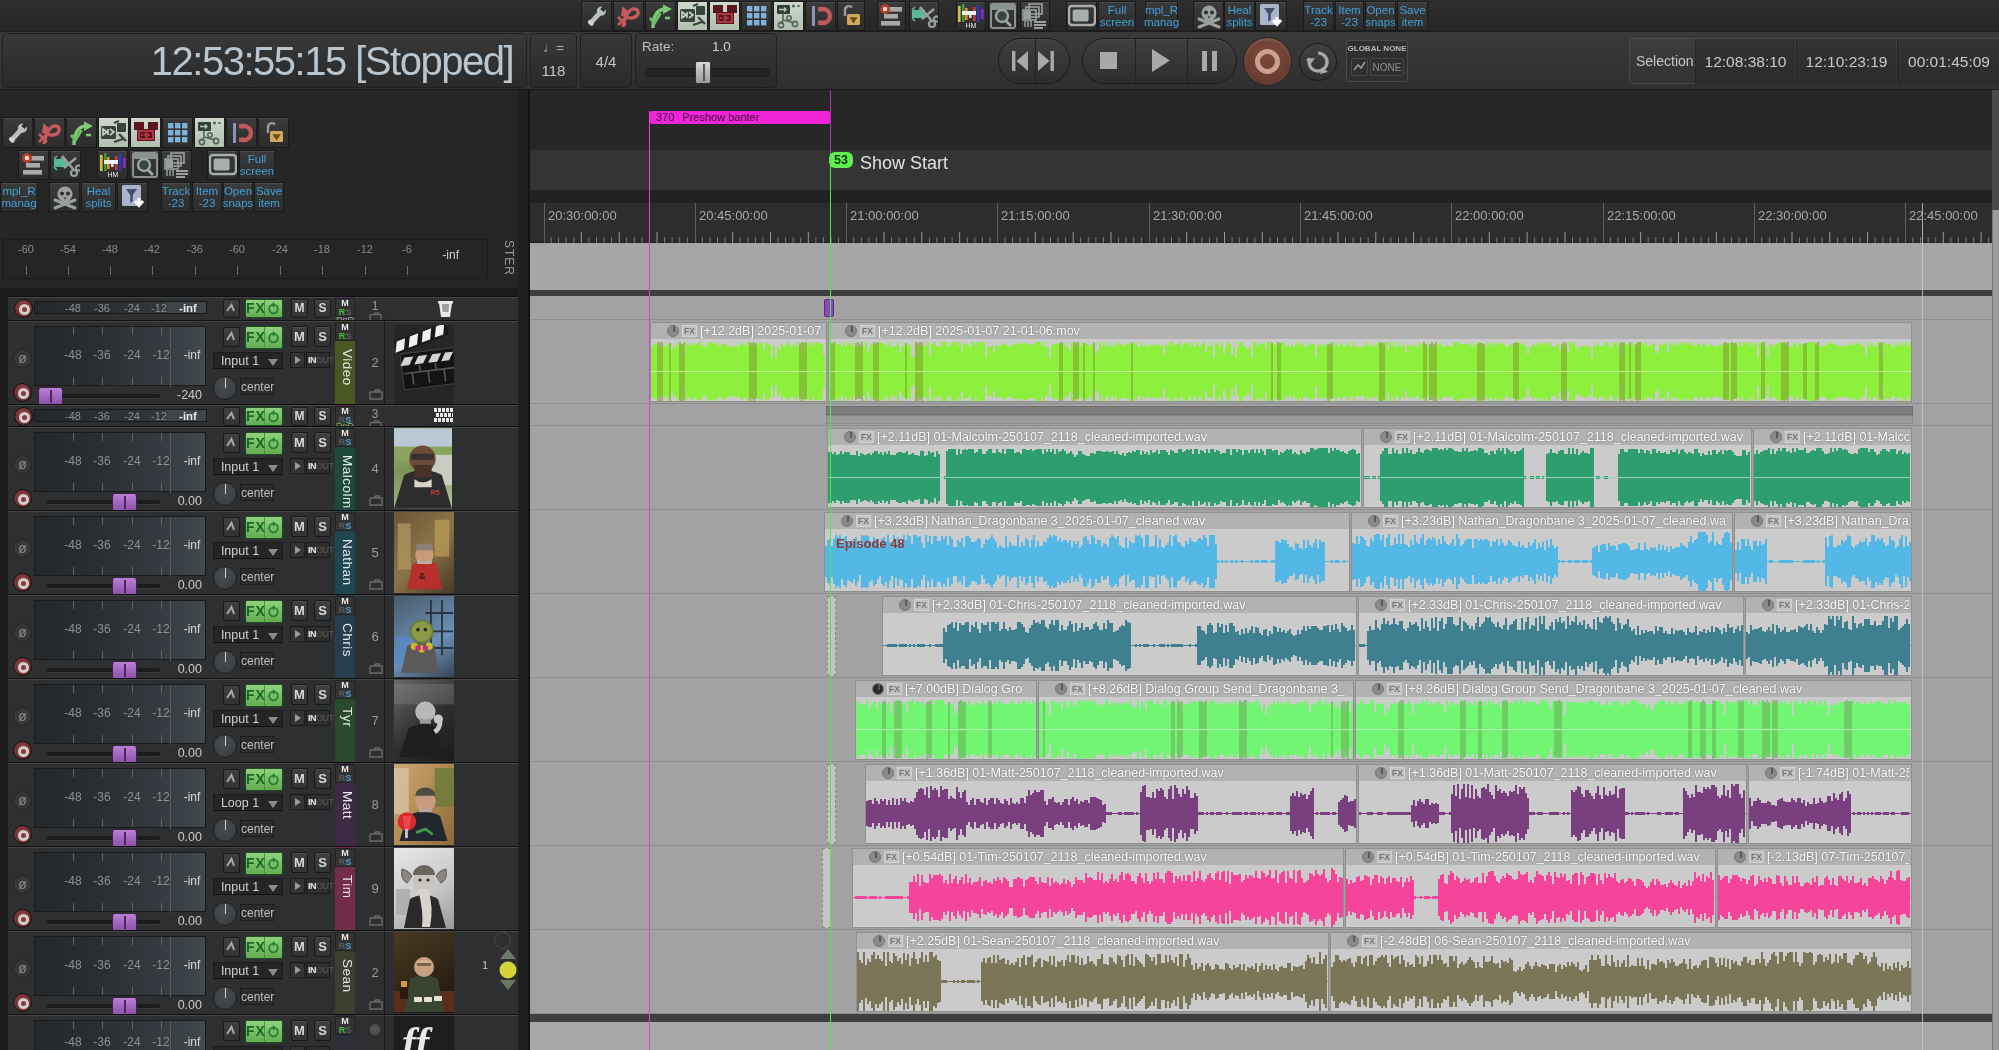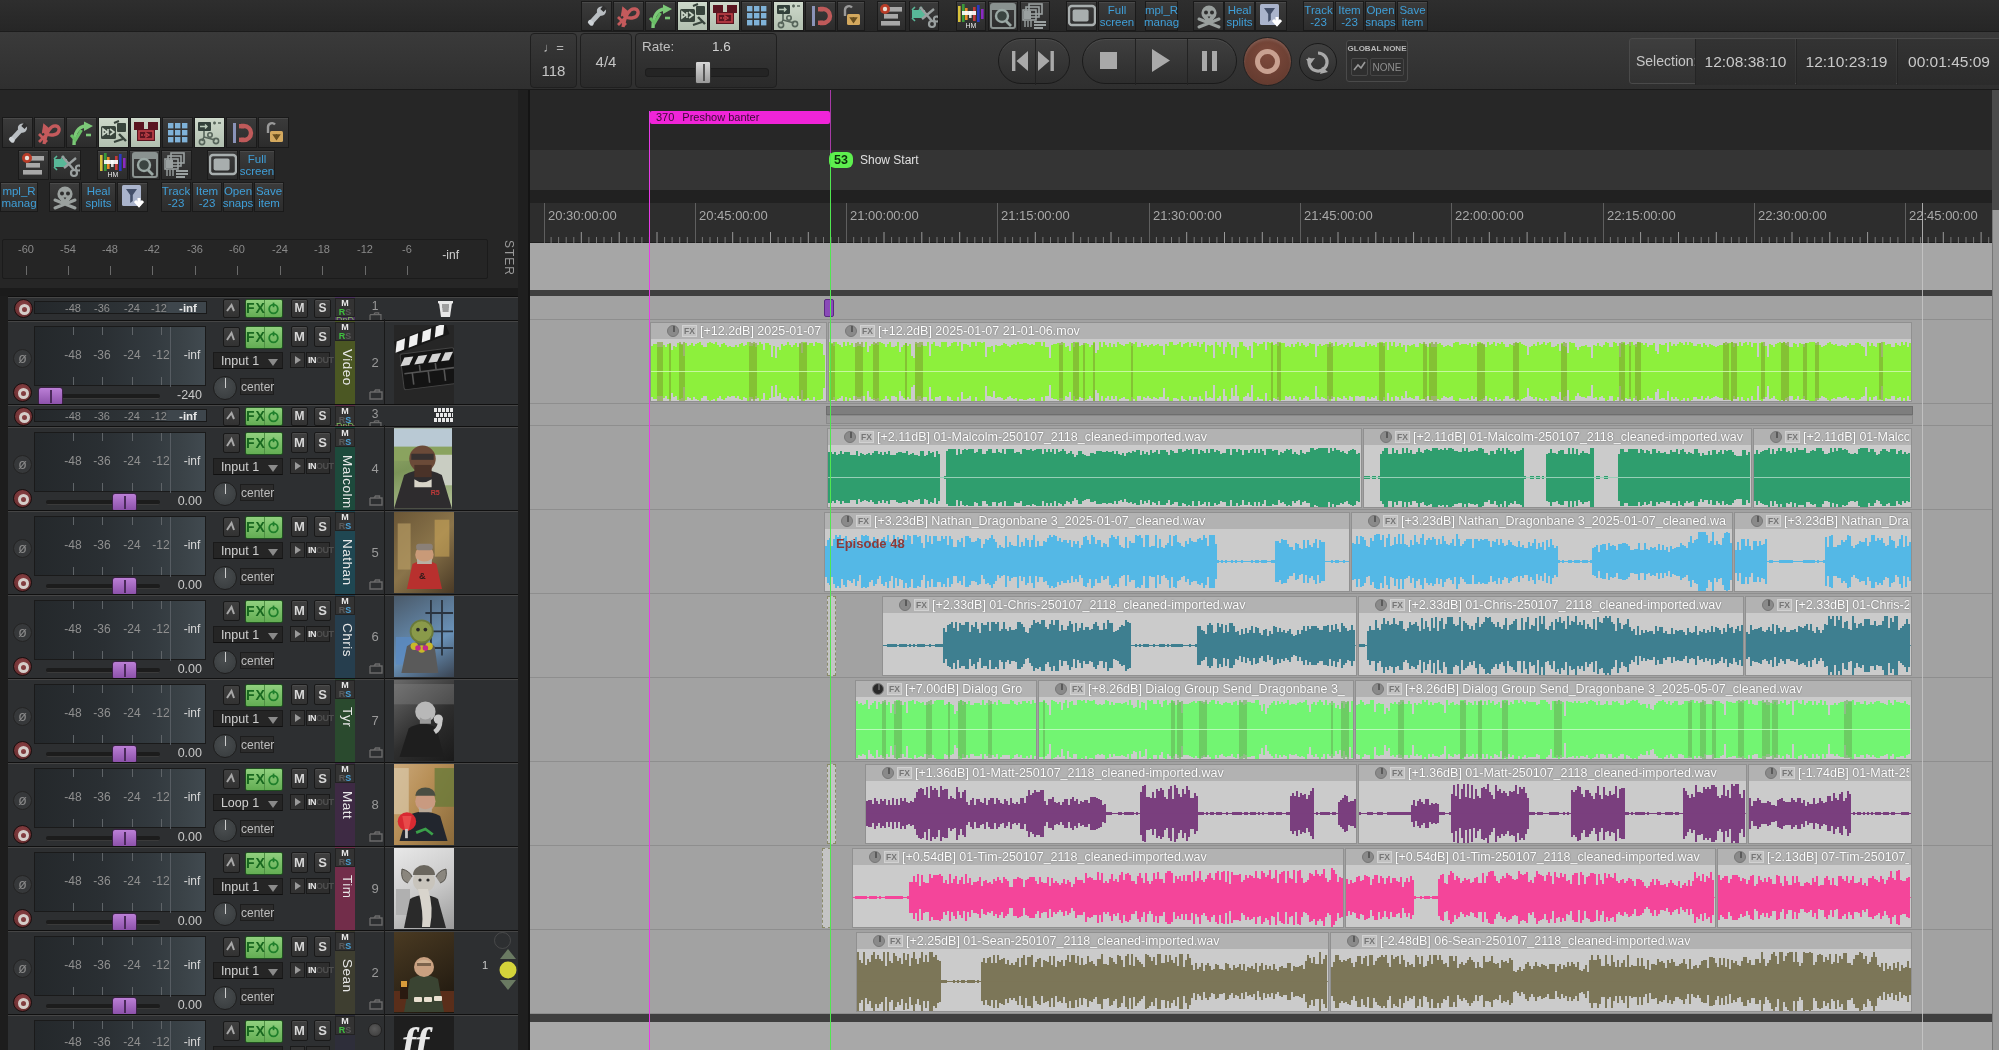--- a/index.html
+++ b/index.html
@@ -187,30 +187,33 @@
       <div style="position:absolute;left:1365px;top:1px;width:31px;height:30px;background:linear-gradient(180deg,#3b3b3b,#2c2c2c);border:1px solid #1a1a1a;box-shadow:inset 0 1px 0 rgba(255,255,255,0.08);display:flex;align-items:center;justify-content:center;box-sizing:border-box;">
         <div style="color:#3f9fd8;font-size:11.5px;line-height:12.5px;text-align:center;white-space:pre">Open
 snaps</div>
       </div>
       <div style="position:absolute;left:1397px;top:1px;width:31px;height:30px;background:linear-gradient(180deg,#3b3b3b,#2c2c2c);border:1px solid #1a1a1a;box-shadow:inset 0 1px 0 rgba(255,255,255,0.08);display:flex;align-items:center;justify-content:center;box-sizing:border-box;">
         <div style="color:#3f9fd8;font-size:11.5px;line-height:12.5px;text-align:center;white-space:pre">Save
 item</div>
       </div>
     </div>
     <div class="ab" style="left:0;top:32px;width:1999px;height:58px;background:linear-gradient(180deg,#3a3a3a,#2f2f2f);border-bottom:1px solid #191919">
+      <div class="ab" style="left:2px;top:1px;width:525px;height:55px;background:linear-gradient(180deg,#383838,#2a2a2a);border:1px solid #1f1f1f;border-radius:5px;">
+        <div class="ab" style="right:13px;top:5px;font-size:40px;color:#b9c6d0;white-space:nowrap;letter-spacing:-1.5px">12:53:55:15 [Stopped]</div>
+      </div>
       <div class="ab" style="left:530px;top:1px;width:47px;height:55px;background:linear-gradient(180deg,#383838,#2a2a2a);border:1px solid #1f1f1f;border-radius:4px;color:#c4c4c4">
         <div class="ab" style="left:0;right:0;top:6px;text-align:center;font-size:13px;color:#b4b4b4">♩=</div>
         <div class="ab" style="left:0;right:0;top:28px;text-align:center;font-size:15px">118</div>
       </div>
       <div class="ab" style="left:580px;top:1px;width:52px;height:55px;background:linear-gradient(180deg,#383838,#2a2a2a);border:1px solid #1f1f1f;border-radius:4px;">
         <div class="ab" style="left:0;right:0;top:19px;text-align:center;font-size:15px;color:#c4c4c4">4/4</div>
       </div>
       <div class="ab" style="left:635px;top:1px;width:142px;height:55px;background:linear-gradient(180deg,#383838,#2a2a2a);border:1px solid #1f1f1f;border-radius:4px;">
         <div class="ab" style="left:6px;top:5px;font-size:13.5px;color:#c0c0c0">Rate:</div>
-        <div class="ab" style="left:76px;top:5px;font-size:13.5px;color:#d0d0d0">1.6</div>
+        <div class="ab" style="left:76px;top:5px;font-size:13.5px;color:#d0d0d0">1.0</div>
         <div class="ab" style="left:9px;top:34px;width:124px;height:9px;background:#242424;border:1px solid #1d1d1d;border-radius:3px"></div>
         <div class="ab" style="left:59px;top:27px;width:16px;height:23px;background:linear-gradient(180deg,#d8d8d8,#9a9a9a);border:1px solid #333;border-radius:2px">
           <div class="ab" style="left:7px;top:2px;width:2px;height:17px;background:#555"></div>
         </div>
       </div>
       <div class="ab" style="left:998px;top:6px;width:72px;height:46px;background:linear-gradient(180deg,#3f3f3f,#2d2d2d);border:1px solid #1a1a1a;border-radius:23px;box-shadow:inset 0 1px 0 rgba(255,255,255,0.07)">
         <div class="ab" style="left:36px;top:0;width:1px;height:46px;background:#222"></div>
       </div>
       <div class="ab" style="left:1082px;top:6px;width:155px;height:46px;background:linear-gradient(180deg,#3f3f3f,#2d2d2d);border:1px solid #1a1a1a;border-radius:23px;box-shadow:inset 0 1px 0 rgba(255,255,255,0.07)">
         <div class="ab" style="left:52px;top:0;width:1px;height:46px;background:#222"></div>
@@ -1234,21 +1237,21 @@
       <div class="ab" style="left:1375px;top:113px;width:1px;height:40px;background:#5f5f5f"></div>
       <div class="ab" style="left:1379px;top:118px;font-size:13px;color:#a9a9a9;white-space:nowrap">22:45:00:00</div>
       <svg class="ab" style="left:0;top:138px" width="1469" height="15" viewBox="0 0 1469 15">
         <path d="M21.1 9V15M28.6 9V15M36.2 9V15M43.8 9V15M58.9 9V15M66.5 9V15M74.0 9V15M81.6 9V15M96.7 9V15M104.3 9V15M111.9 9V15M119.4 9V15M134.6 9V15M142.1 9V15M149.7 9V15M157.3 9V15M172.4 9V15M180.0 9V15M187.5 9V15M195.1 9V15M210.2 9V15M217.8 9V15M225.4 9V15M232.9 9V15M248.1 9V15M255.6 9V15M263.2 9V15M270.8 9V15M285.9 9V15M293.5 9V15M301.0 9V15M308.6 9V15M323.7 9V15M331.3 9V15M338.9 9V15M346.4 9V15M361.6 9V15M369.1 9V15M376.7 9V15M384.3 9V15M399.4 9V15M407.0 9V15M414.5 9V15M422.1 9V15M437.2 9V15M444.8 9V15M452.4 9V15M459.9 9V15M475.1 9V15M482.6 9V15M490.2 9V15M497.8 9V15M512.9 9V15M520.5 9V15M528.0 9V15M535.6 9V15M550.7 9V15M558.3 9V15M565.9 9V15M573.4 9V15M588.6 9V15M596.1 9V15M603.7 9V15M611.3 9V15M626.4 9V15M634.0 9V15M641.5 9V15M649.1 9V15M664.2 9V15M671.8 9V15M679.4 9V15M686.9 9V15M702.1 9V15M709.6 9V15M717.2 9V15M724.8 9V15M739.9 9V15M747.5 9V15M755.0 9V15M762.6 9V15M777.7 9V15M785.3 9V15M792.8 9V15M800.4 9V15M815.5 9V15M823.1 9V15M830.7 9V15M838.2 9V15M853.4 9V15M860.9 9V15M868.5 9V15M876.1 9V15M891.2 9V15M898.8 9V15M906.3 9V15M913.9 9V15M929.0 9V15M936.6 9V15M944.2 9V15M951.7 9V15M966.9 9V15M974.4 9V15M982.0 9V15M989.6 9V15M1004.7 9V15M1012.3 9V15M1019.8 9V15M1027.4 9V15M1042.5 9V15M1050.1 9V15M1057.7 9V15M1065.2 9V15M1080.4 9V15M1087.9 9V15M1095.5 9V15M1103.1 9V15M1118.2 9V15M1125.8 9V15M1133.3 9V15M1140.9 9V15M1156.0 9V15M1163.6 9V15M1171.2 9V15M1178.7 9V15M1193.9 9V15M1201.4 9V15M1209.0 9V15M1216.6 9V15M1231.7 9V15M1239.3 9V15M1246.8 9V15M1254.4 9V15M1269.5 9V15M1277.1 9V15M1284.7 9V15M1292.2 9V15M1307.4 9V15M1314.9 9V15M1322.5 9V15M1330.1 9V15M1345.2 9V15M1352.8 9V15M1360.3 9V15M1367.9 9V15M1383.0 9V15M1390.6 9V15M1398.2 9V15M1405.7 9V15M1420.9 9V15M1428.4 9V15M1436.0 9V15M1443.6 9V15M1458.7 9V15M1466.3 9V15" stroke="#777" stroke-width="1"></path>
         <path d="M51.3 4V15M89.2 4V15M127.0 4V15M202.7 4V15M240.5 4V15M278.3 4V15M354.0 4V15M391.8 4V15M429.7 4V15M505.3 4V15M543.2 4V15M581.0 4V15M656.7 4V15M694.5 4V15M732.3 4V15M808.0 4V15M845.8 4V15M883.6 4V15M959.3 4V15M997.1 4V15M1035.0 4V15M1110.6 4V15M1148.5 4V15M1186.3 4V15M1262.0 4V15M1299.8 4V15M1337.6 4V15M1413.3 4V15M1451.1 4V15" stroke="#999" stroke-width="1"></path>
       </svg>
       <div class="ab" style="left:120px;top:21px;width:180px;height:13px;background:#f024d8;border-radius:2px;color:#3a0a34;font-size:11px;line-height:13px"><span style="margin-left:6px">370</span><span style="margin-left:8px">Preshow banter</span></div>
       <div class="ab" style="left:0;top:100px;width:1469px;height:13px;background:#212121"></div>
       <div class="ab" style="left:300px;top:0px;width:1px;height:63px;background:#a83aa8"></div>
       <div class="ab" style="left:299px;top:62px;width:24px;height:16px;background:#5ef04e;border-radius:6px;color:#0a300a;font-size:12.5px;font-weight:bold;text-align:center;line-height:16px">53</div>
-      <div class="ab" style="left:330px;top:63px;font-size:12px;color:#e0e0e0">Show Start</div>
+      <div class="ab" style="left:330px;top:63px;font-size:18px;color:#e0e0e0">Show Start</div>
       <div class="ab" style="left:0;top:153px;width:1469px;height:47px;background:#a6a6a6"></div>
       <div class="ab" style="left:0;top:200px;width:1469px;height:6px;background:#3f3f3f"></div>
       <div class="ab" style="left:0;top:206px;width:1469px;height:24px;background:#a2a2a2;border-bottom:1px solid #8e8e8e">
         <div class="ab" style="left:294px;top:3px;width:10px;height:18px;background:#8a4ab8;border:1px solid #5a2a80;border-radius:2px"></div>
       </div>
       <div class="ab" style="left:0;top:230px;width:1469px;height:84px;background:#a2a2a2;border-bottom:1px solid #8e8e8e">
         <div class="ab" style="left:120px;top:2px;width:177px;height:80px;background:#cbcbcb;border:1px solid #909090">
           <div class="ab" style="left:0;top:0;width:175px;height:16px;background:#b2b2b2">
             <div class="ab" style="left:16px;top:2px;width:12px;height:12px;border-radius:50%;background:#8a8a8a;border:1px solid #777">
               <div class="ab" style="left:5px;top:0px;width:1.5px;height:6px;background:#5a5a5a"></div>
@@ -1465,21 +1468,21 @@
               <rect x="0" y="31.0" width="314" height="1" fill="#ffffff" opacity="0.5"></rect>
             </svg>
           </div>
         </div>
         <div class="ab" style="left:825px;top:2px;width:557px;height:80px;background:#cbcbcb;border:1px solid #909090">
           <div class="ab" style="left:0;top:0;width:555px;height:16px;background:#b2b2b2">
             <div class="ab" style="left:16px;top:2px;width:12px;height:12px;border-radius:50%;background:#8a8a8a;border:1px solid #777">
               <div class="ab" style="left:5px;top:0px;width:1.5px;height:6px;background:#5a5a5a"></div>
             </div>
             <div class="ab" style="left:31px;top:2px;width:15px;height:12px;background:#c2c2c2;border:1px solid #d2d2d2;color:#757575;font-size:8.5px;font-weight:bold;text-align:center;line-height:11px">FX</div>
-            <div class="ab" style="left:49px;top:1px;font-size:12.5px;color:#fdfdfd;white-space:nowrap;overflow:hidden;max-width:504px;text-shadow:0 0 2px #777,0 0 1px #888">[+8.26dB] Dialog Group Send_Dragonbane 3_2025-05-07_cleaned.wav</div>
+            <div class="ab" style="left:49px;top:1px;font-size:12.5px;color:#fdfdfd;white-space:nowrap;overflow:hidden;max-width:504px;text-shadow:0 0 2px #777,0 0 1px #888">[+8.26dB] Dialog Group Send_Dragonbane 3_2025-01-07_cleaned.wav</div>
           </div>
           <div class="ab" style="left:0;top:17px;width:555px;height:63px;overflow:hidden">
             <svg width="555" height="63" viewBox="0 0 555 63" style="position:absolute;left:0;top:0">
               <path d="M1 7V56M3 6V57M5 2V61M7 4V59M9 7V56M11 6V57M13 6V57M15 2V61M17 2V61M19 14V49M21 6V57M23 5V58M25 6V57M27 6V57M29 16V47M31 10V53M33 13V50M35 5V58M37 6V57M39 4V59M41 6V57M43 7V56M45 6V57M47 4V59M49 6V57M51 6V57M53 3V60M55 6V57M57 16V47M59 5V58M61 7V56M63 5V58M65 6V57M67 2V61M69 4V59M71 2V61M73 7V56M75 4V59M77 7V56M79 5V58M81 5V58M83 4V59M85 6V57M87 7V56M89 15V48M91 2V61M93 7V56M95 5V58M97 4V59M99 7V56M101 6V57M103 7V56M105 2V61M107 2V61M109 5V58M111 7V56M113 4V59M115 5V58M117 7V56M119 3V60M121 7V56M123 4V59M125 2V61M127 7V56M129 3V60M131 7V56M133 2V61M135 5V58M137 3V60M139 7V56M141 6V57M143 4V59M145 10V53M147 2V61M149 5V58M151 2V61M153 7V56M155 4V59M157 6V57M159 2V61M161 2V61M163 5V58M165 2V61M167 4V59M169 6V57M171 3V60M173 4V59M175 4V59M177 4V59M179 4V59M181 7V56M183 6V57M185 2V61M187 2V61M189 2V61M191 4V59M193 6V57M195 12V51M197 3V60M199 3V60M201 6V57M203 2V61M205 6V57M207 4V59M209 18V45M211 3V60M213 4V59M215 4V59M217 5V58M219 3V60M221 5V58M223 3V60M225 5V58M227 5V58M229 4V59M231 6V57M233 3V60M235 2V61M237 3V60M239 4V59M241 7V56M243 3V60M245 7V56M247 7V56M249 6V57M251 3V60M253 7V56M255 7V56M257 3V60M259 4V59M261 3V60M263 5V58M265 7V56M267 7V56M269 2V61M271 6V57M273 5V58M275 3V60M277 2V61M279 3V60M281 2V61M283 5V58M285 7V56M287 6V57M289 6V57M291 10V53M293 6V57M295 11V52M297 12V51M299 7V56M301 5V58M303 3V60M305 3V60M307 2V61M309 4V59M311 6V57M313 3V60M315 7V56M317 5V58M319 3V60M321 3V60M323 7V56M325 7V56M327 6V57M329 3V60M331 3V60M333 5V58M335 4V59M337 2V61M339 5V58M341 3V60M343 5V58M345 5V58M347 4V59M349 7V56M351 6V57M353 6V57M355 6V57M357 7V56M359 3V60M361 3V60M363 3V60M365 5V58M367 6V57M369 17V46M371 3V60M373 4V59M375 4V59M377 5V58M379 5V58M381 3V60M383 5V58M385 4V59M387 5V58M389 3V60M391 2V61M393 6V57M395 2V61M397 6V57M399 7V56M401 7V56M403 3V60M405 3V60M407 5V58M409 5V58M411 7V56M413 7V56M415 5V58M417 6V57M419 4V59M421 7V56M423 6V57M425 3V60M427 5V58M429 2V61M431 7V56M433 6V57M435 3V60M437 17V46M439 3V60M441 2V61M443 5V58M445 6V57M447 2V61M449 7V56M451 5V58M453 3V60M455 3V60M457 7V56M459 3V60M461 7V56M463 5V58M465 2V61M467 7V56M469 3V60M471 7V56M473 17V46M475 7V56M477 7V56M479 5V58M481 7V56M483 5V58M485 4V59M487 4V59M489 16V47M491 6V57M493 4V59M495 4V59M497 2V61M499 7V56M501 4V59M503 4V59M505 6V57M507 6V57M509 3V60M511 7V56M513 6V57M515 4V59M517 6V57M519 4V59M521 3V60M523 3V60M525 5V58M527 5V58M529 6V57M531 7V56M533 2V61M535 5V58M537 7V56M539 2V61M541 4V59M543 4V59M545 5V58M547 5V58M549 3V60M551 6V57M553 7V56" stroke="#72f572" stroke-width="2" fill="none"></path>
               <path d="M43 4V60M45 2V60M47 2V61M105 3V61M107 3V60M109 2V59M123 3V61M125 3V60M147 3V60M149 2V60M151 3V59M199 3V59M201 3V60M203 2V59M205 3V60M333 3V60M335 2V60M345 4V60M347 2V61M349 3V61M357 2V61M359 3V60M383 2V60M385 3V60M387 2V61M407 2V61M409 4V61M411 2V59M413 4V59M417 2V61M419 2V60M421 2V60M489 3V60M491 2V60M493 3V60M495 3V61" stroke="#69b35a" stroke-width="2" fill="none" opacity="0.6"></path>
               <rect x="0" y="31.0" width="555" height="1" fill="#72f572" opacity="0.8"></rect>
               <rect x="0" y="31.0" width="555" height="1" fill="#ffffff" opacity="0.5"></rect>
             </svg>
           </div>
         </div>

